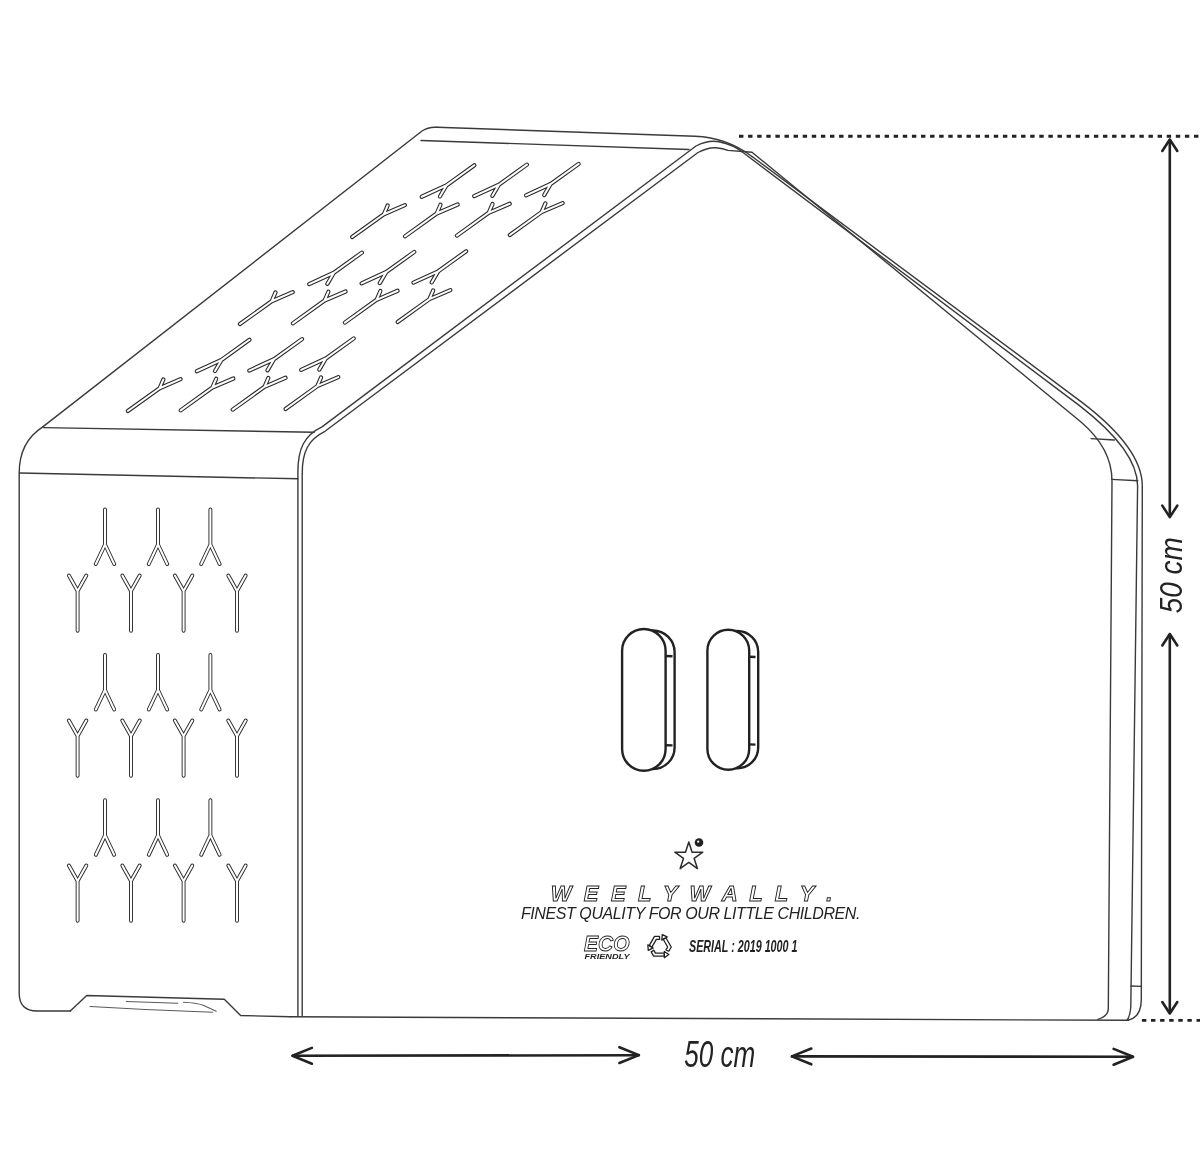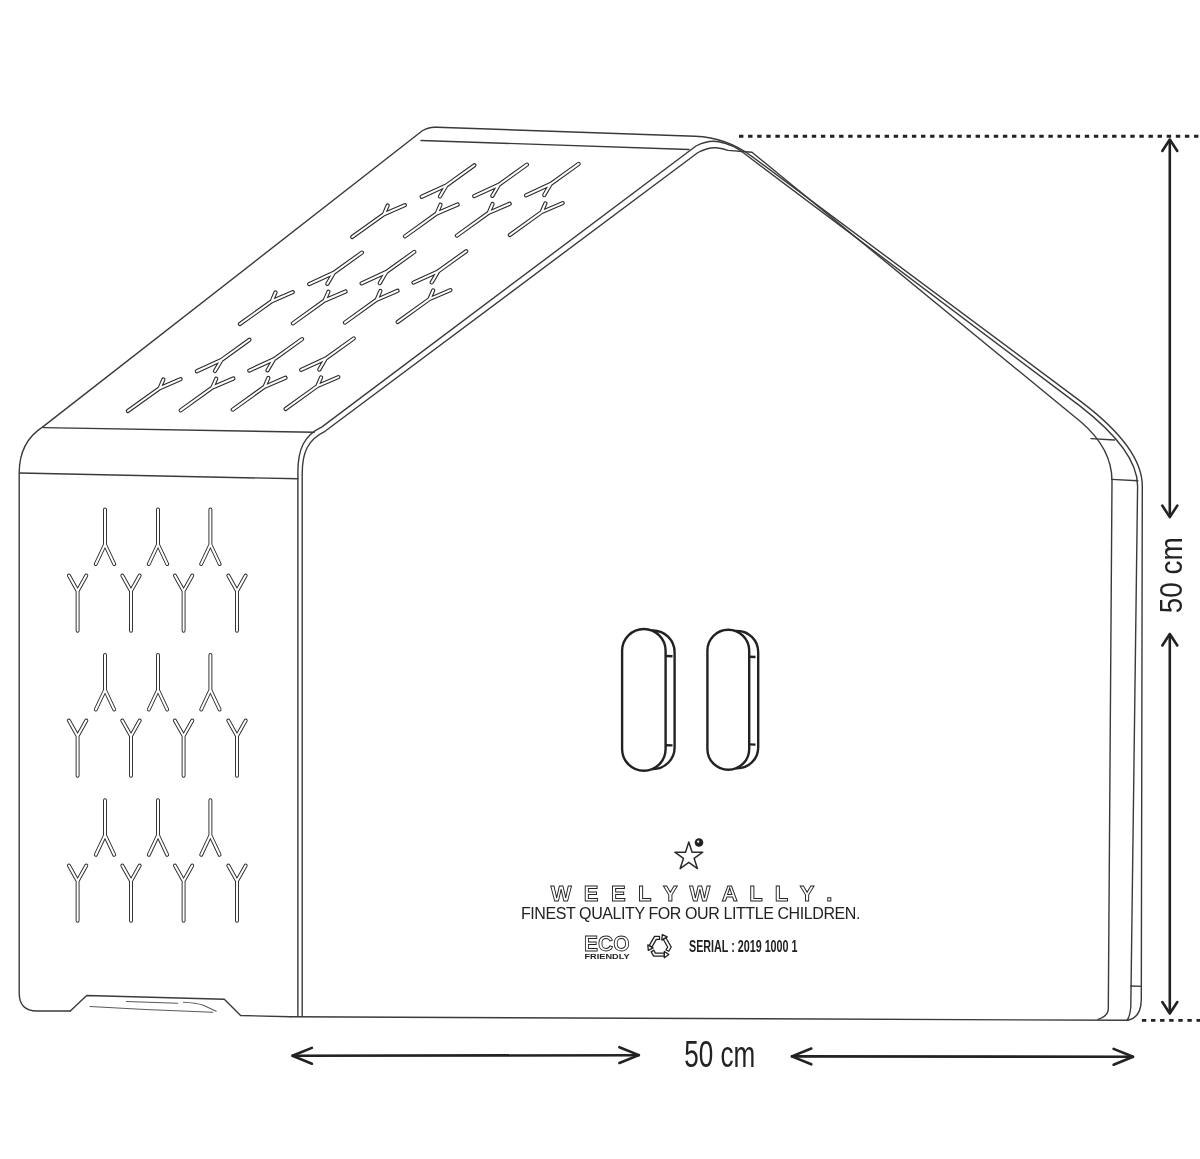--- a/index.html
+++ b/index.html
@@ -1,16 +1,16 @@
 <!DOCTYPE html>
 <html><head>
 <meta charset="utf-8">
 <style>
   html,body{margin:0;padding:0;background:#fff;}
-  .pg{width:1200px;height:1159px;position:relative;background:#fff;overflow:hidden;}
+  .pg{width:1200px;height:1159px;position:relative;background:#fff;overflow:hidden;font-style:italic;}
   svg{position:absolute;left:0;top:0;}
   text{font-family:"Liberation Sans",sans-serif;}
   .ln{fill:none;stroke:#3a3a3a;stroke-width:1.4;stroke-linecap:round;stroke-linejoin:round;}
   .lt{fill:none;stroke:#5a5a5a;stroke-width:1.1;stroke-linecap:round;}
   .ck{fill:none;stroke:#2c2c2c;stroke-width:3.9;stroke-linecap:round;stroke-linejoin:round;}
   .cw{fill:none;stroke:#ffffff;stroke-width:2.0;stroke-linecap:round;stroke-linejoin:round;}
   .ckr{fill:none;stroke:#2c2c2c;stroke-width:4.2;stroke-linecap:round;stroke-linejoin:round;vector-effect:non-scaling-stroke;}
   .cwr{fill:none;stroke:#ffffff;stroke-width:2.0;stroke-linecap:round;stroke-linejoin:round;vector-effect:non-scaling-stroke;}
   .sl{fill:none;stroke:#222;stroke-width:2.4;}
   .slf{fill:#fff;stroke:#222;stroke-width:2.4;}

